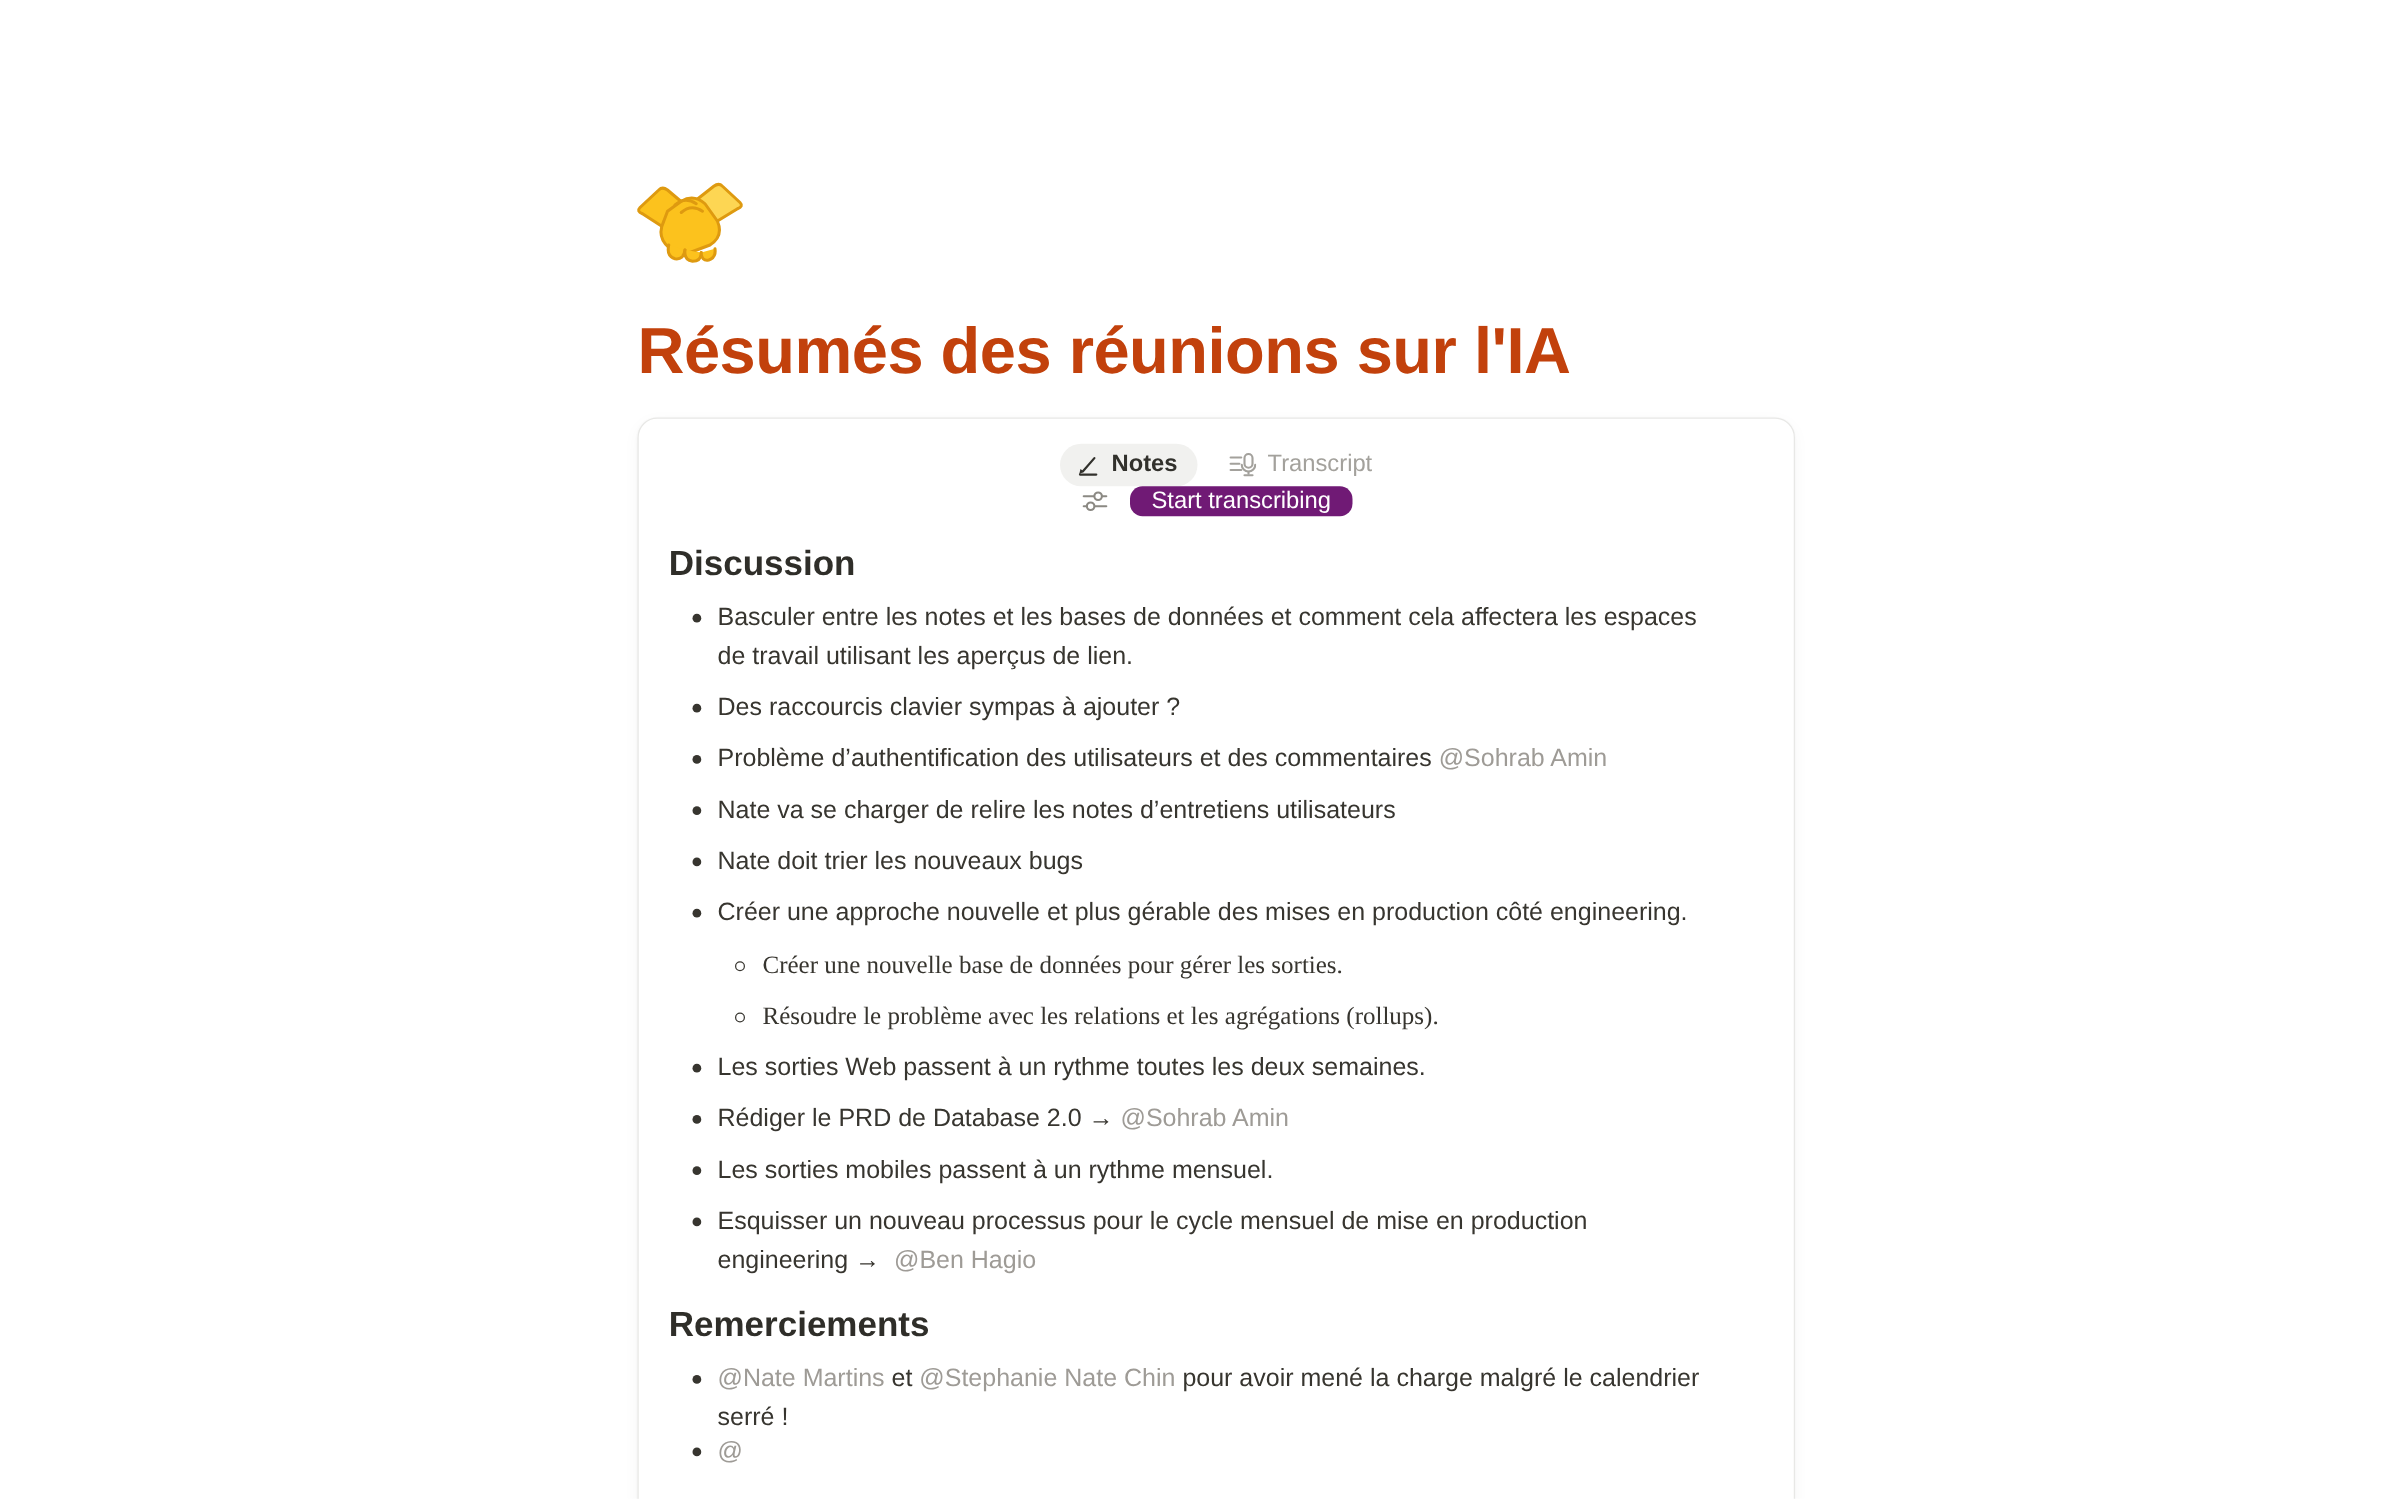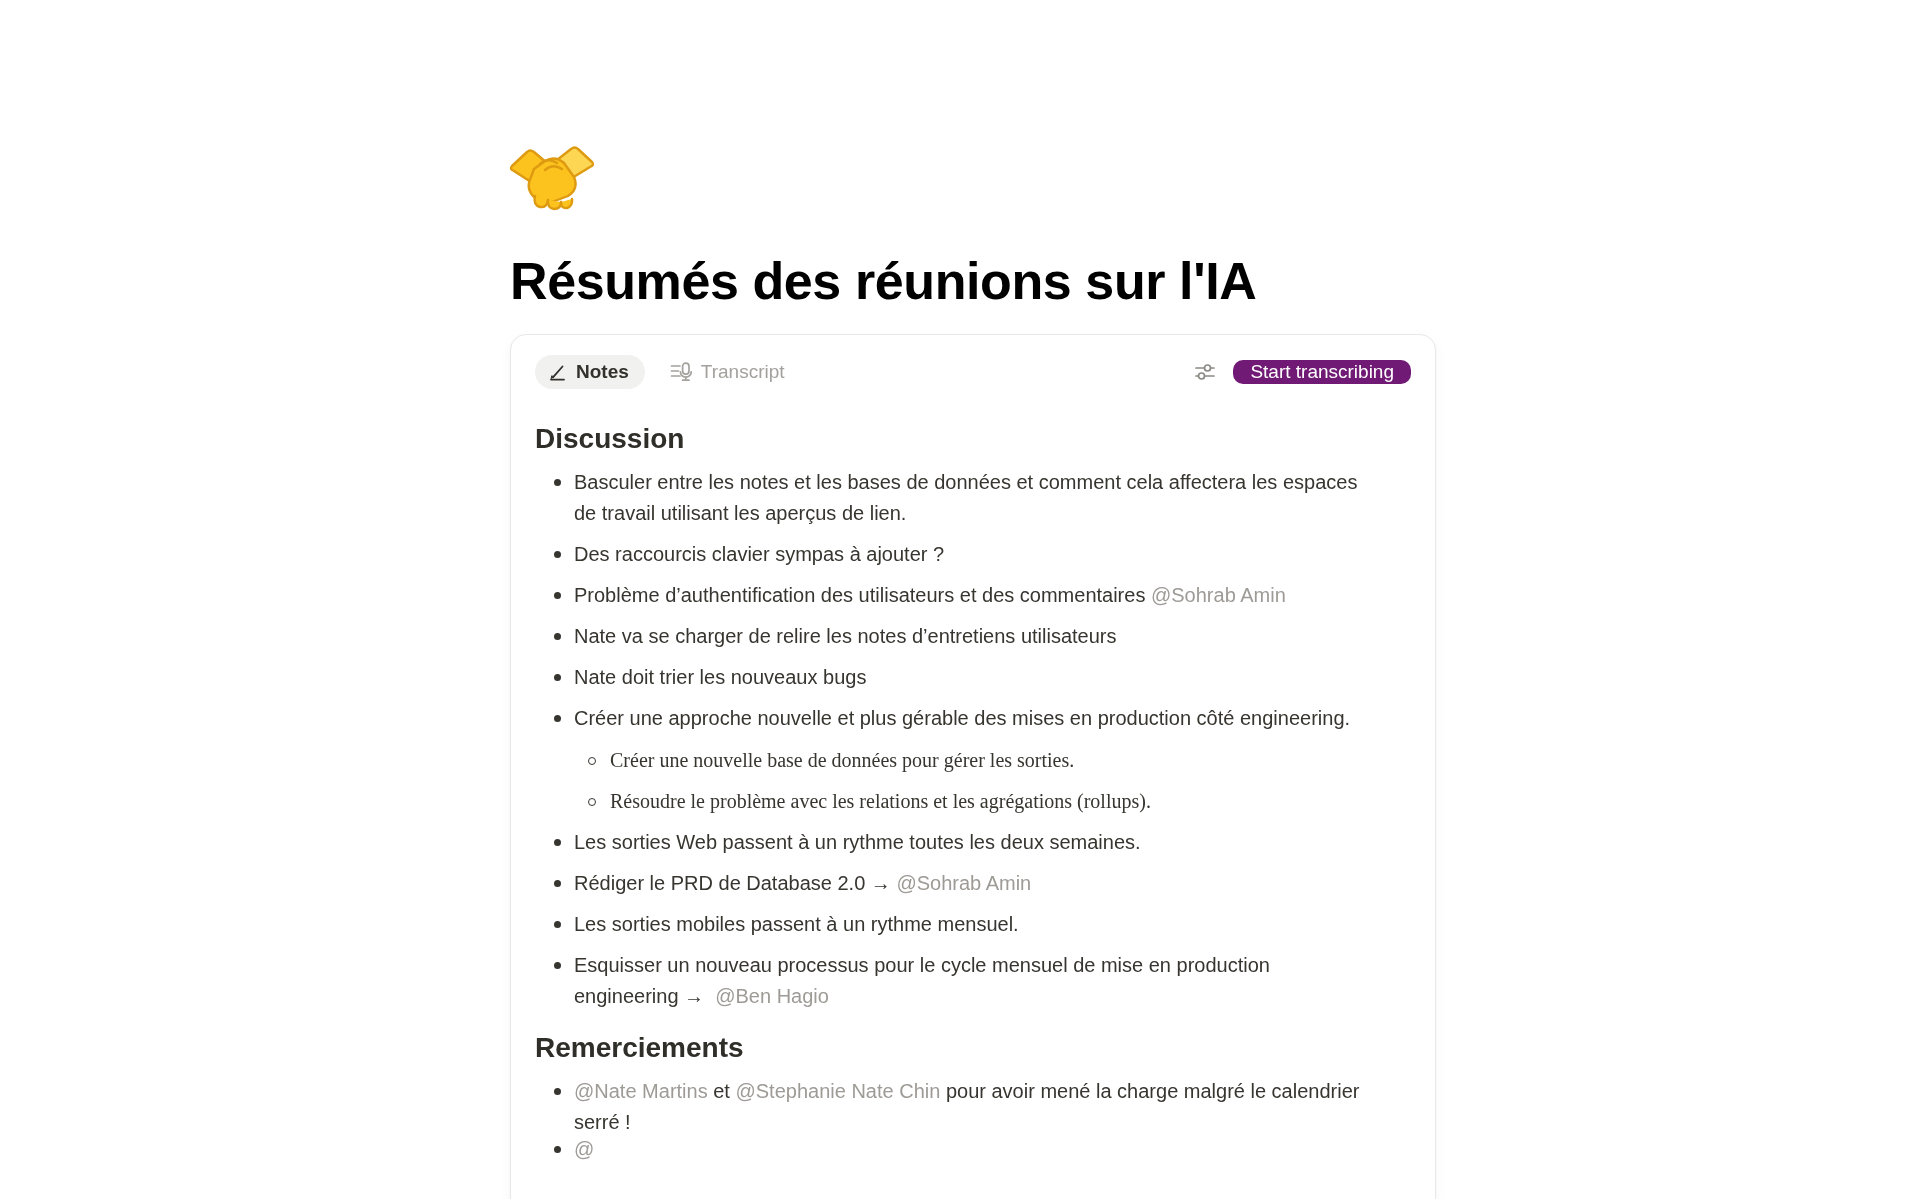--- a/index.html
+++ b/index.html
@@ -10,34 +10,35 @@
     font-family:"Liberation Sans", sans-serif;
     color:#37352F;
   }
   .page { position:relative; width:1920px; height:1199px; overflow:hidden; background:#fff; }
   .content { position:absolute; left:510px; top:0; width:926px; }
 
   .emoji-wrap { margin-top:136px; margin-left:-4px; height:90px; }
 
   .page-title {
     font-size:52px; font-weight:700; letter-spacing:-0.4px;
-    color:#000000; margin:24px 0 0 0; line-height:1.2;
+    color:#c2410c; margin:24px 0 0 0; line-height:1.2;
   }
 
   .card {
     margin-top:22px;
     background:#fff;
     border:1px solid #E8E8E6;
     border-radius:16px;
     box-shadow:0 4px 14px rgba(0,0,0,0.035), 0 1px 2px rgba(0,0,0,0.04);
     min-height:910px;
   }
   .card-header {
     display:flex; align-items:center; justify-content:space-between;
     padding:20px 24px 0 24px;
+    flex-direction:column;
   }
   .tabs { display:flex; align-items:center; gap:25px; }
   .tab { display:flex; align-items:center; gap:9px; font-size:19px; cursor:default; }
   .tab-active {
     background:#F1F1EF; border-radius:999px;
     padding:6px 16px 6px 13px; font-weight:600; color:#32312C;
   }
   .tab-inactive { color:#A3A19C; font-weight:500; }
   .header-right { display:flex; align-items:center; gap:16px; }
   .icon-btn { display:flex; align-items:center; }
@@ -47,21 +48,21 @@
     font-size:19px; font-weight:500;
     border-radius:10px; padding:0 17px; height:24px;
     display:flex; align-items:center;
   }
 
   .card-body { padding:0 24px 30px 24px; }
   .section-heading {
     font-size:28px; font-weight:700; color:#2F2E29;
     line-height:36px; margin:18px 0 10px 0;
   }
-  .card-body .section-heading:first-child { margin-top:32px; }
+  .card-body .section-heading:first-child { margin-top:20px; }
 
   ul.blist { list-style:none; margin:0; padding:0; }
   li.bitem {
     position:relative; padding-left:39px; margin-bottom:10px;
     font-size:20px; line-height:31px; color:#37352F; max-width:800px;
   }
   li.bitem::before {
     content:""; position:absolute; left:19px; top:12px;
     width:7px; height:7px; border-radius:50%; background:#37352F;
   }

